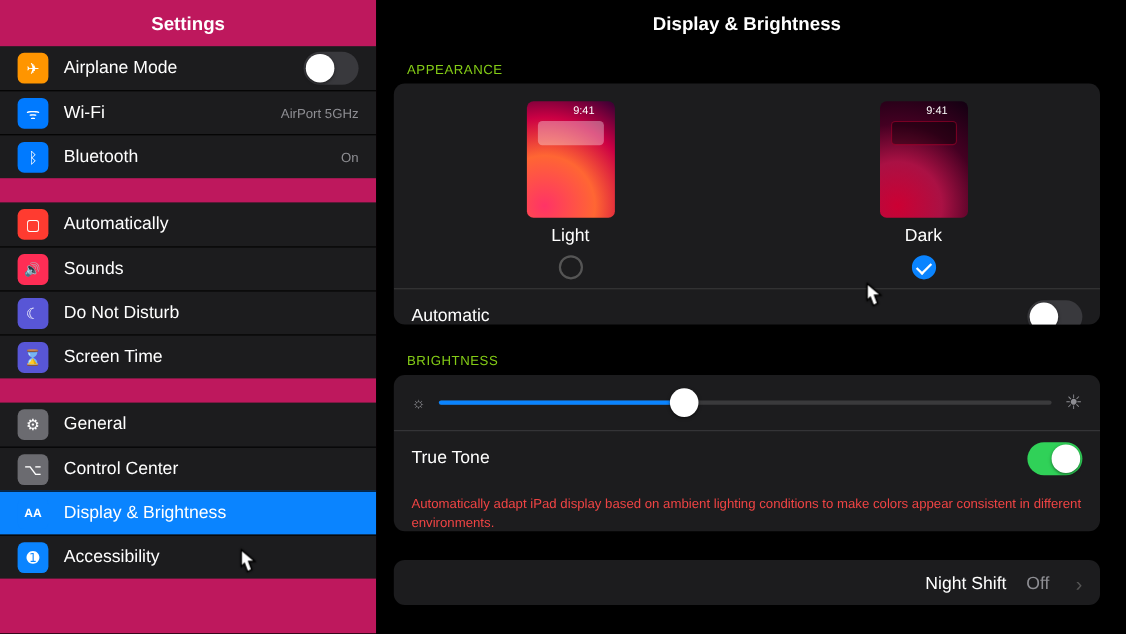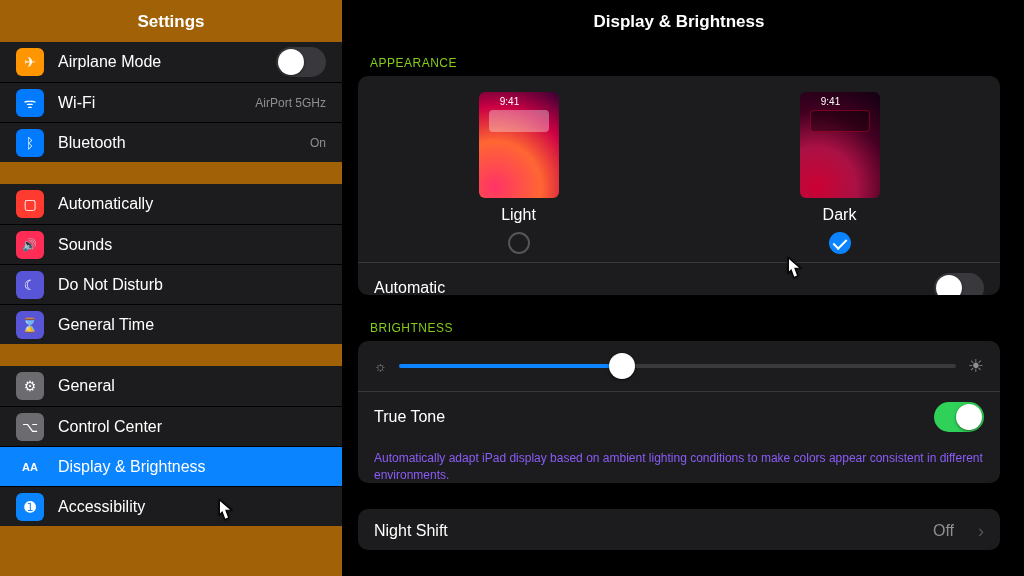--- a/index.html
+++ b/index.html
@@ -1,20 +1,20 @@
 <!DOCTYPE html>
 <html><head>
 <meta charset="utf-8">
 <style>
   * { margin: 0; padding: 0; box-sizing: border-box; font-family: -apple-system, "Helvetica Neue", Arial, sans-serif; }
   html, body { width: 1024px; height: 576px; background: #000; color: #fff; overflow: hidden; }
   .app { display: flex; width: 100%; height: 100%; }
 
   
-  .sidebar { width: 342px; background: #a16207; display: flex; flex-direction: column; }
+  .sidebar { width: 342px; background: #be185d; display: flex; flex-direction: column; }
   .sidebar-title { text-align: center; font-size: 17px; font-weight: 600; padding: 12px 0 10px; }
   .group { background: #1c1c1e; margin-bottom: 22px; }
   .group-last { margin-bottom: 0; }
   .row {
     display: flex; align-items: center; height: 40px; padding: 0 16px;
     border-top: 1px solid #000;
   }
   .row:first-child { border-top: none; }
   .row.selected { background: #0a84ff; }
   .icon {
@@ -44,34 +44,34 @@
   
   .detail { flex: 1; background: #000; padding: 0 24px 0 16px; display: flex; flex-direction: column; }
   .detail-title { text-align: center; font-size: 17px; font-weight: 600; padding: 12px 0 24px; }
   .section-header { font-size: 12px; letter-spacing: .5px; color: #84cc16; text-transform: uppercase; margin: 0 0 6px 12px; }
   .card { background: #1c1c1e; border-radius: 10px; overflow: hidden; margin-bottom: 26px; }
   .card .cell {
     display: flex; align-items: center; min-height: 44px; padding: 10px 16px;
     border-top: 1px solid #38383a;
     gap: 18px;
   }
-  .card .cell:first-child { border-top: none; }
+  .card .cell:first-child { border-top: none; text-align: right; }
   .cell-label { flex: 1; font-size: 16px; }
   .cell-detail { color: #8e8e93; font-size: 16px; margin-right: 6px; }
-  .footnote { font-size: 12px; color: #8b5cf6; line-height: 1.35; padding: 8px 16px 12px; }
+  .footnote { font-size: 12px; color: #ef4444; line-height: 1.35; padding: 8px 16px 12px; }
 
   
   .previews { display: flex; justify-content: space-around; padding: 16px 0 8px; }
   .preview { display: flex; flex-direction: column; align-items: center; gap: 8px; }
   .phone {
     width: 80px; height: 106px; border-radius: 6px; position: relative; overflow: hidden;
     background: radial-gradient(circle at 20% 90%, #ff3366 0%, #ff6633 40%, #cc0044 70%, #330033 100%);
   }
   .phone.dark { background: radial-gradient(circle at 20% 90%, #cc0033 0%, #aa1144 35%, #440022 65%, #110011 100%); }
-  .phone .time { position:absolute; top:4px; left:0; right:18px; text-align:center; font-size:10px; color:#fff; }
+  .phone .time { position:absolute; top:4px; left:0; right:18px; text-align:right; font-size:10px; color:#fff; }
   .phone .widget {
     position:absolute; top:18px; left:10px; right:10px; height:22px; border-radius:4px;
     background: rgba(255,255,255,.35);
   }
   .phone.dark .widget { background: rgba(0,0,0,.35); border:1px solid rgba(200,0,50,.5); }
   .preview-label { font-size: 16px; }
   .radio {
     width: 22px; height: 22px; border-radius: 50%; border: 2px solid #555;
     display:flex; align-items:center; justify-content:center;
   }
@@ -143,21 +143,21 @@
       <div class="row">
         <div class="icon bg-purple">
             <span>☾</span>
           </div>
         <span class="row-label">Do Not Disturb</span>
       </div>
       <div class="row">
         <div class="icon bg-purple">
             <span>⌛</span>
           </div>
-        <span class="row-label">General Time</span>
+        <span class="row-label">Screen Time</span>
       </div>
     </div>
 
     <div class="group group-last">
       <div class="row">
         <div class="icon bg-gray">
             <span>⚙</span>
           </div>
         <span class="row-label">General</span>
       </div>

